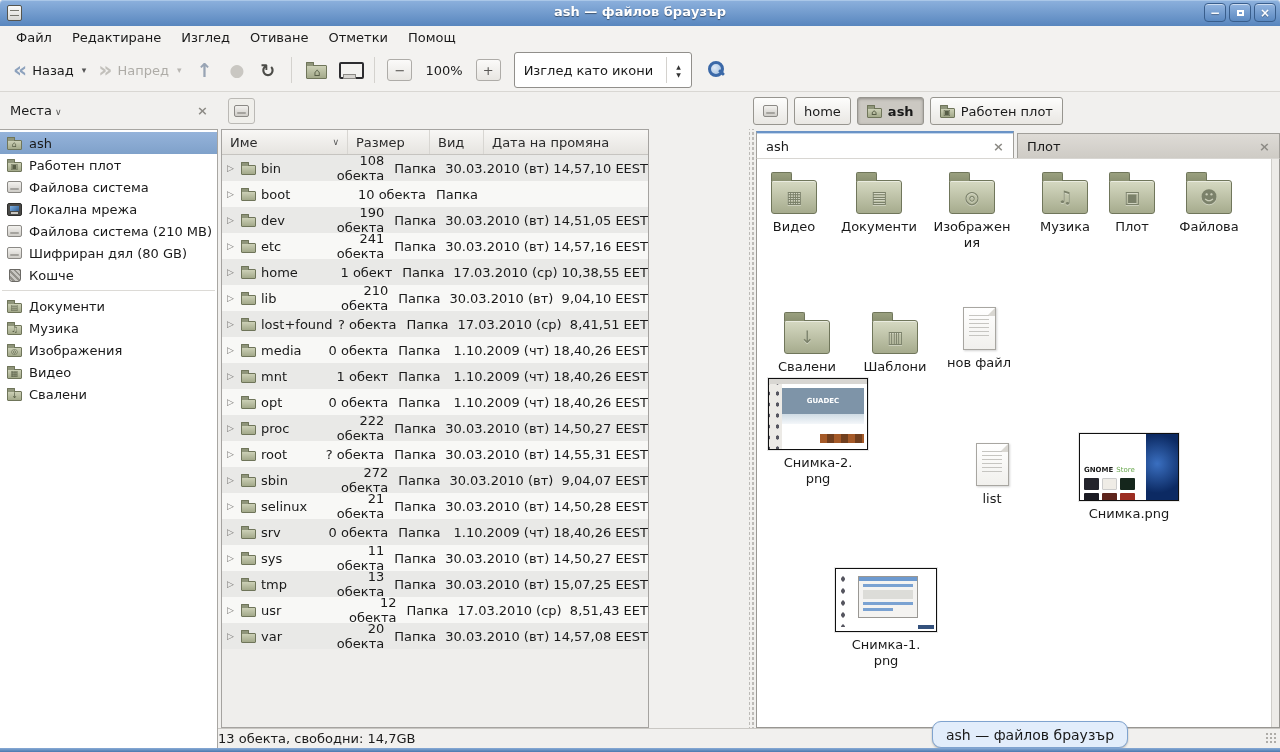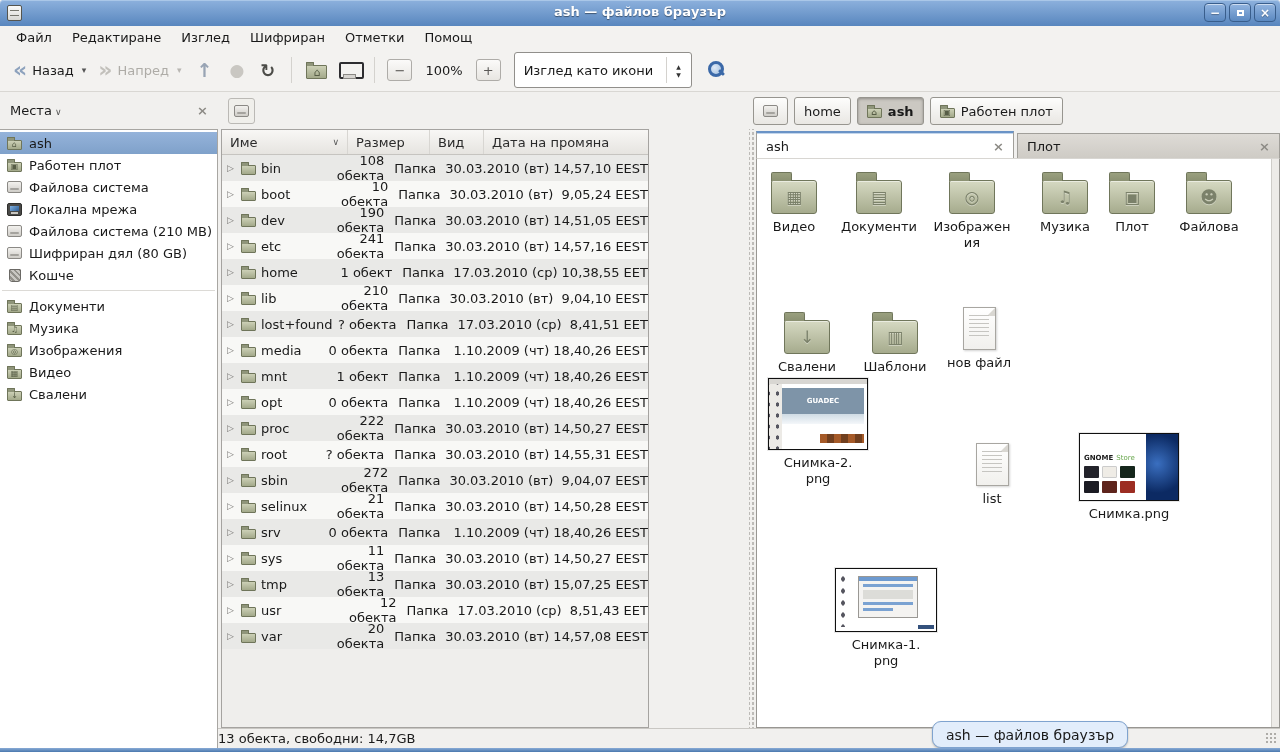--- a/index.html
+++ b/index.html
@@ -105,21 +105,21 @@
   .page::before{content:"";position:absolute;right:0;top:0;border-left:8px solid #d9d7d2;border-bottom:8px solid transparent;transform:rotate(180deg)}
   .page::after{content:"";position:absolute;left:5px;right:6px;top:7px;height:24px;background:repeating-linear-gradient(#c6c5c1 0 1px,transparent 1px 4px)}
 
   
   .thumb{position:relative;border:1px solid #101010;background:#fff;overflow:hidden;box-shadow:0 0 0 1px #e8e8e8}
   .t2-tool{position:absolute;left:0;top:0;right:0;height:5px;background:#d8d6d2}
   .t2-side{position:absolute;left:0;top:5px;bottom:0;width:13px;background:#eceae6;background-image:radial-gradient(#55555f 1.5px,transparent 2px);background-size:9px 11px;background-position:4px 4px}
   .t2-head{position:absolute;left:13px;top:9px;right:3px;height:26px;background:#7e94a8;color:#fff;font-size:7px;font-weight:bold;display:flex;align-items:center;justify-content:center}
   .t2-sky{position:absolute;left:13px;top:35px;right:3px;height:10px;background:linear-gradient(#cfdbe4,#f4f7fa)}
   .t2-strip{position:absolute;right:3px;bottom:6px;width:44px;height:9px;background:repeating-linear-gradient(90deg,#a55a28 0 7px,#713f1e 7px 14px)}
-  .ts-left{position:absolute;left:0;top:4px;bottom:0;width:66px;background:#fff;padding:16px 4px}
+  .ts-left{position:absolute;left:0;top:16px;bottom:0;width:66px;background:#fff;padding:16px 4px}
   .ts-brand{font-size:7px;display:flex;gap:3px;align-items:center}
   .ts-gnome{font-weight:bold;color:#1a1a1a}
   .ts-store{color:#6aa84f}
   .shirts{display:grid;grid-template-columns:repeat(3,15px);gap:3px;margin-top:4px}
   .shirt{height:12px;border-radius:1px}
   .ts-right{position:absolute;right:0;top:0;bottom:0;width:32px;background:radial-gradient(circle at 35% 45%,#3a6fc0,#0c2a63 70%)}
   .t1-col{position:absolute;left:3px;top:4px;bottom:4px;width:10px;background-image:radial-gradient(#55555f 1.5px,transparent 2px);background-size:8px 12px}
   .t1-win{position:absolute;left:22px;top:7px;width:60px;height:42px;background:#f4f3f1;border:1px solid #9a9894}
   .t1-title{height:4px;background:#6d9ad0}
   .t1-row{height:3px;background:#7aa2d2;margin:3px 4px 0}
@@ -147,21 +147,21 @@
           <span class="sq"></span>
         </div>
       <div class="wbtn">×</div>
     </div>
   </div>
 
   <div class="menubar">
     <div class="mitem">Файл</div>
     <div class="mitem">Редактиране</div>
     <div class="mitem">Изглед</div>
-    <div class="mitem">Шифриран</div>
+    <div class="mitem">Отиване</div>
     <div class="mitem">Отметки</div>
     <div class="mitem">Помощ</div>
   </div>
 
   <div class="toolbar">
     <div class="tbtn">
       <span class="navg">«</span>
       <span class="lab">Назад</span>
       <span class="chv">▾</span>
     </div>
@@ -337,21 +337,20 @@
         <div class="c-d">30.03.2010 (вт) 14,57,10 EEST</div>
       </div>
     <div class="trow even">
         <div class="c-n">
           <span class="exp">▷</span>
           <span class="ic-fld"></span>
           <span>boot</span>
         </div>
         <div class="c-s">10 обекта</div>
         <div class="c-t">Папка</div>
-        <div class="c-d">30.03.2010 (вт)  9,05,24 EEST</div>
       </div>
     <div class="trow odd">
         <div class="c-n">
           <span class="exp">▷</span>
           <span class="ic-fld"></span>
           <span>dev</span>
         </div>
         <div class="c-s">190 обекта</div>
         <div class="c-t">Папка</div>
         <div class="c-d">30.03.2010 (вт) 14,51,05 EEST</div>

